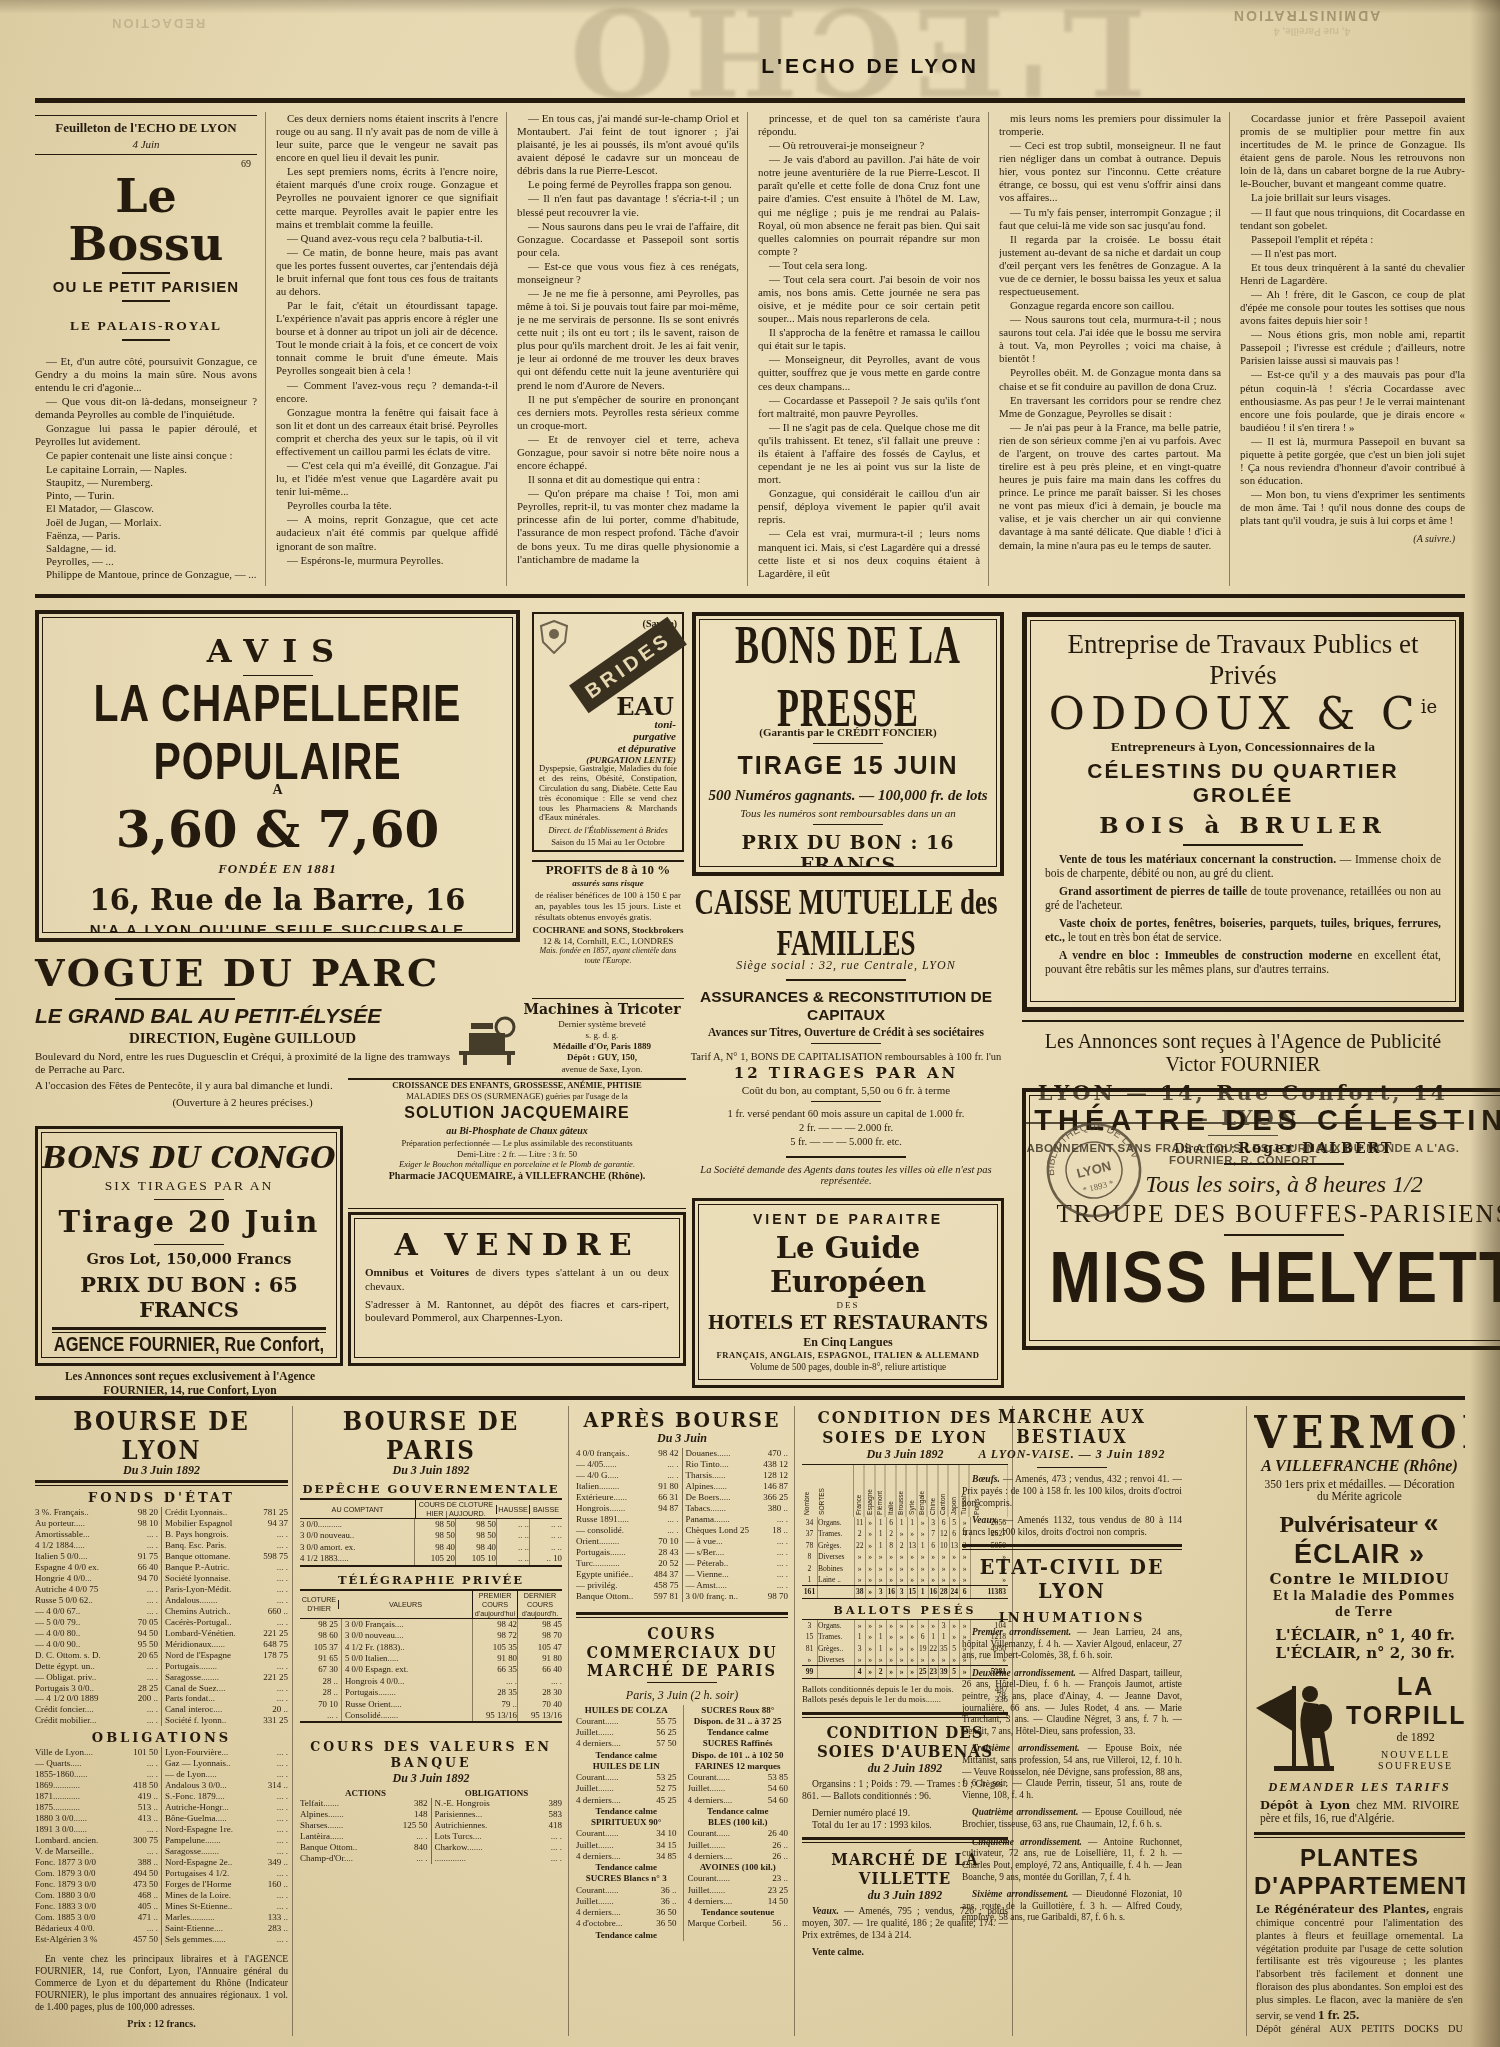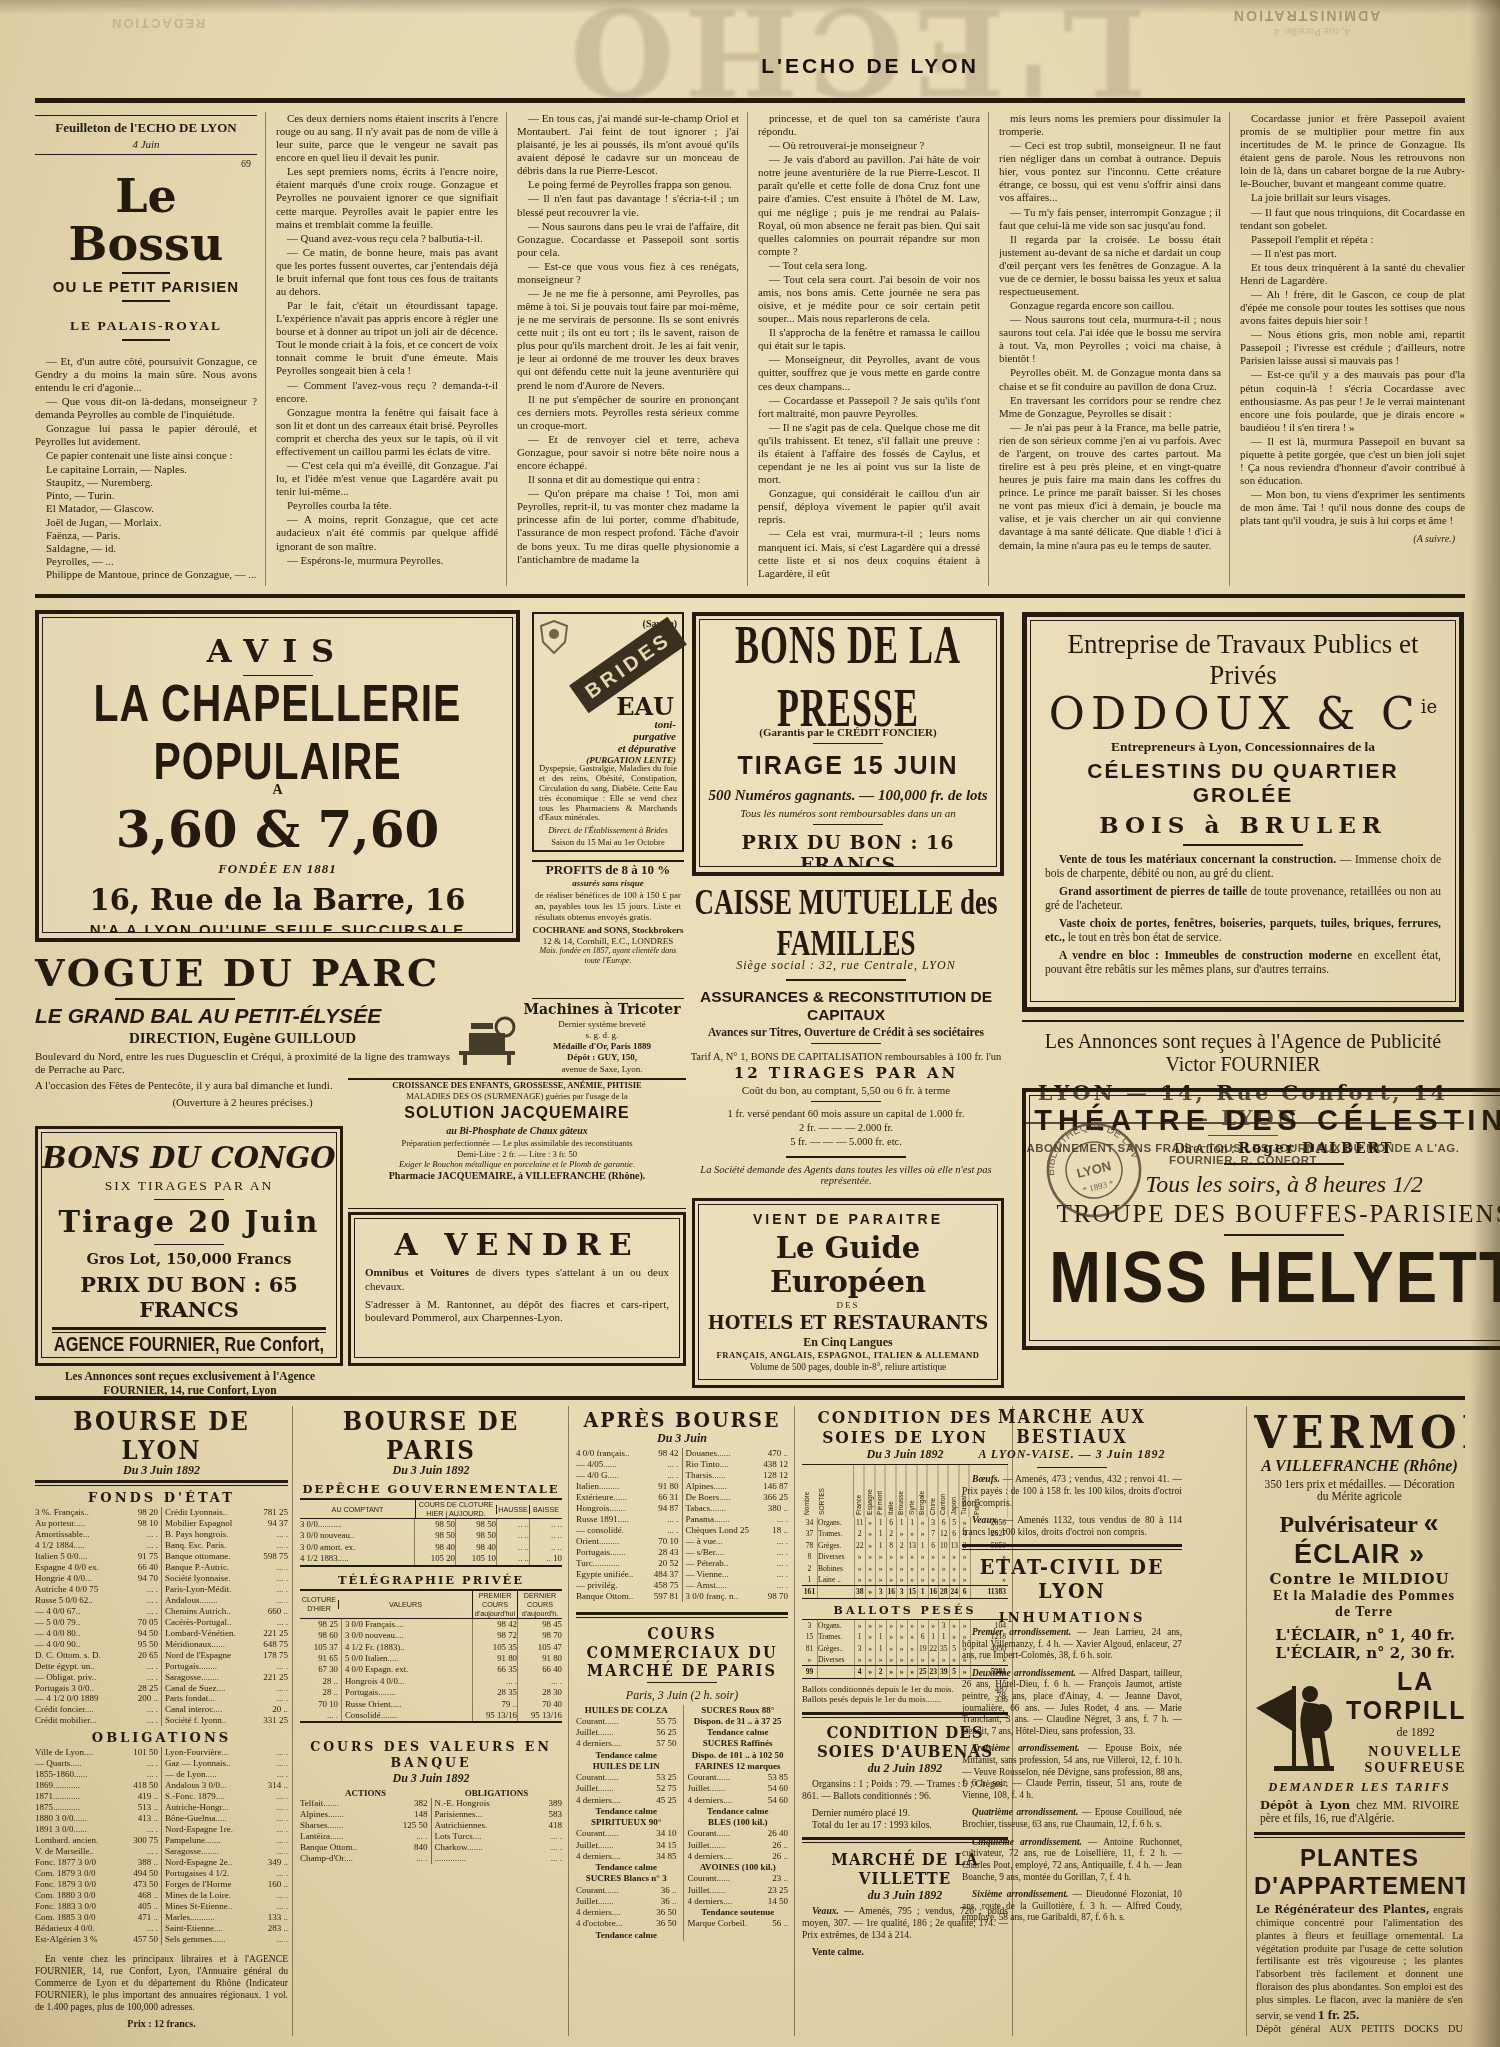--- a/index.html
+++ b/index.html
@@ -181,21 +181,21 @@
   .vm-prix{font-size:11.5px;margin:3px 8px;}
   .vm-pulv{font-size:24px;font-weight:bold;margin:6px 0 0;}
   .vm-pulv .ec{font-family:"Liberation Sans",sans-serif;font-size:27px;letter-spacing:1px;}
   .vm-mil{font-weight:bold;font-size:15px;letter-spacing:1px;font-family:"DejaVu Serif",serif;}
   .vm-pom{font-weight:bold;font-size:14px;letter-spacing:1px;margin-left:9px;}
   .vm-e{font-weight:bold;font-size:15px;text-align:right;padding-right:10px;font-family:"DejaVu Serif",serif;}
   .vm-torp{display:flex;align-items:center;margin-top:4px;}
   .vm-torp .txt{flex:1;text-align:center;}
   .vm-t1{font-family:"Liberation Sans",sans-serif;font-weight:bold;font-size:25px;letter-spacing:2px;}
   .vm-t2{font-size:12px;}
-  .vm-t3{font-weight:bold;font-size:14px;letter-spacing:2px;margin-top:4px;}
+  .vm-t3{font-weight:normal;font-size:10px;letter-spacing:2px;margin-top:4px;}
   .vm-tar{font-style:italic;font-weight:bold;font-size:12.5px;letter-spacing:2px;margin-top:4px;}
   .vm-dep{font-size:11.5px;margin:3px 6px 0;text-align:justify;}
   .vm-dep .lead{font-family:"DejaVu Serif",serif;font-weight:bold;}
   .pl-title{font-family:"Liberation Sans",sans-serif;font-weight:bold;font-size:24px;letter-spacing:1px;
     text-align:center;margin:6px 0 3px;}
   .pl p{font-size:10.3px;line-height:1.25;text-align:justify;margin:0 2px;}
   .pl .lead{font-family:"DejaVu Serif",serif;font-weight:bold;}
   .pl .prix{font-weight:bold;font-size:13px;}
   .dbl{border-top:3px solid #241b0e;border-bottom:1px solid #241b0e;height:2px;}
 </style>

